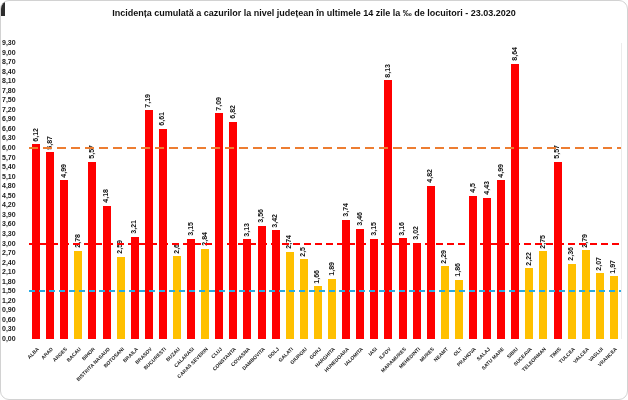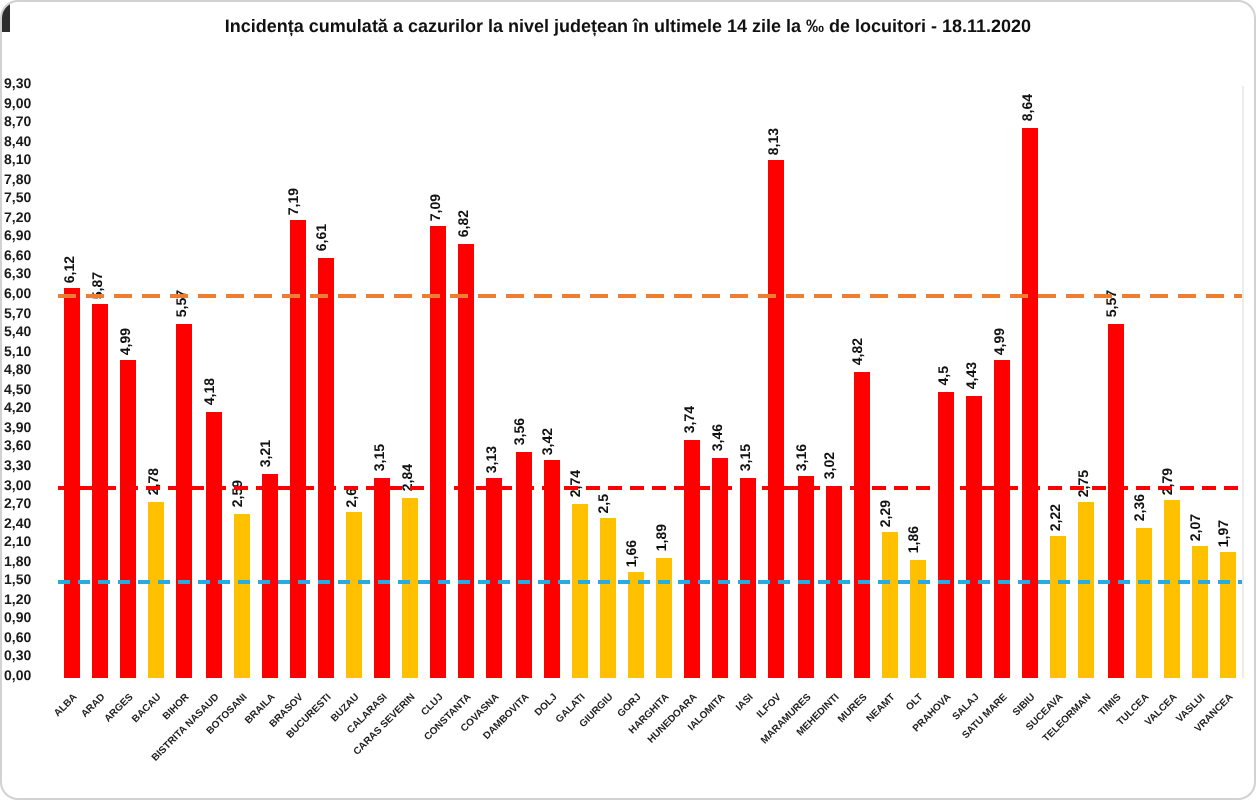--- a/index.html
+++ b/index.html
@@ -71,21 +71,21 @@
   .refline {
     position: absolute; left: 0;
     width: 100%; height: 2px;
   }
 </style>
 </head>
 <body>
 
 <div class="frame">
   <div class="notch"></div>
-  <div class="title">Incidența cumulată a cazurilor la nivel județean în ultimele 14 zile la ‰ de locuitori - 18.11.2020</div>
+  <div class="title">Incidența cumulată a cazurilor la nivel județean în ultimele 14 zile la ‰ de locuitori - 23.03.2020</div>
   <div class="ycol">
       <div class="ytick" style="top: 292px;">0,00</div>
       <div class="ytick" style="top: 282.452px;">0,30</div>
       <div class="ytick" style="top: 272.903px;">0,60</div>
       <div class="ytick" style="top: 263.355px;">0,90</div>
       <div class="ytick" style="top: 253.806px;">1,20</div>
       <div class="ytick" style="top: 244.258px;">1,50</div>
       <div class="ytick" style="top: 234.71px;">1,80</div>
       <div class="ytick" style="top: 225.161px;">2,10</div>
       <div class="ytick" style="top: 215.613px;">2,40</div>

